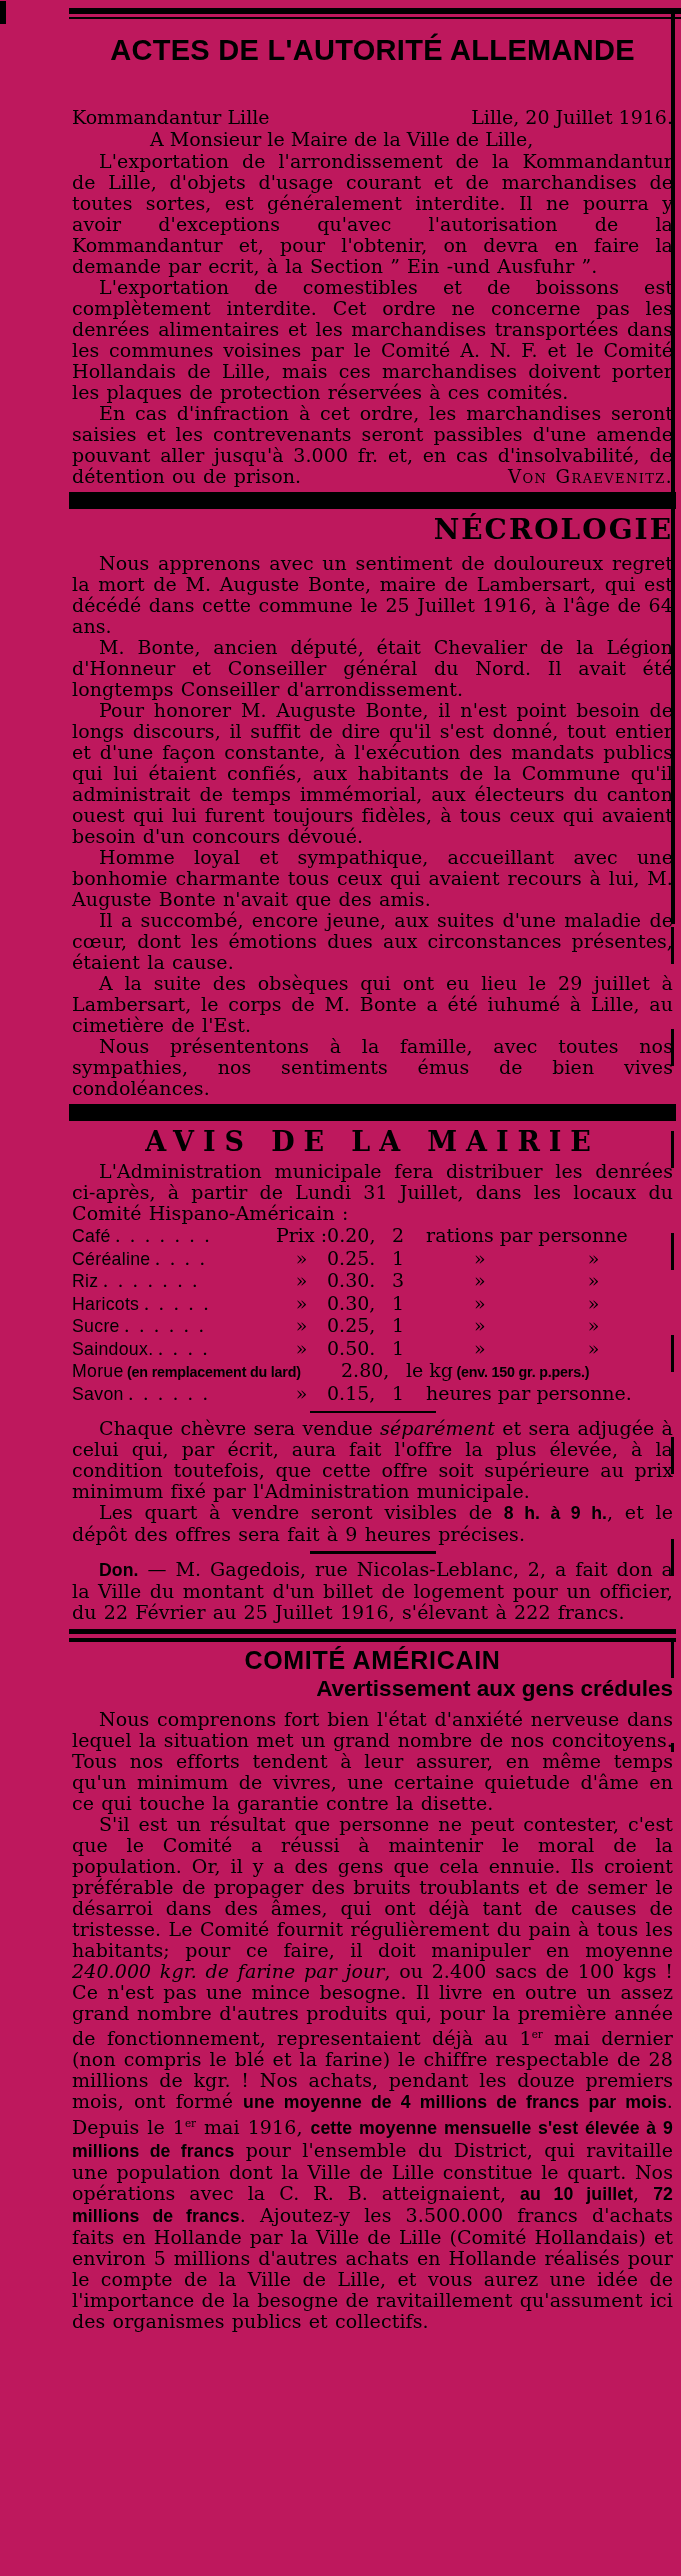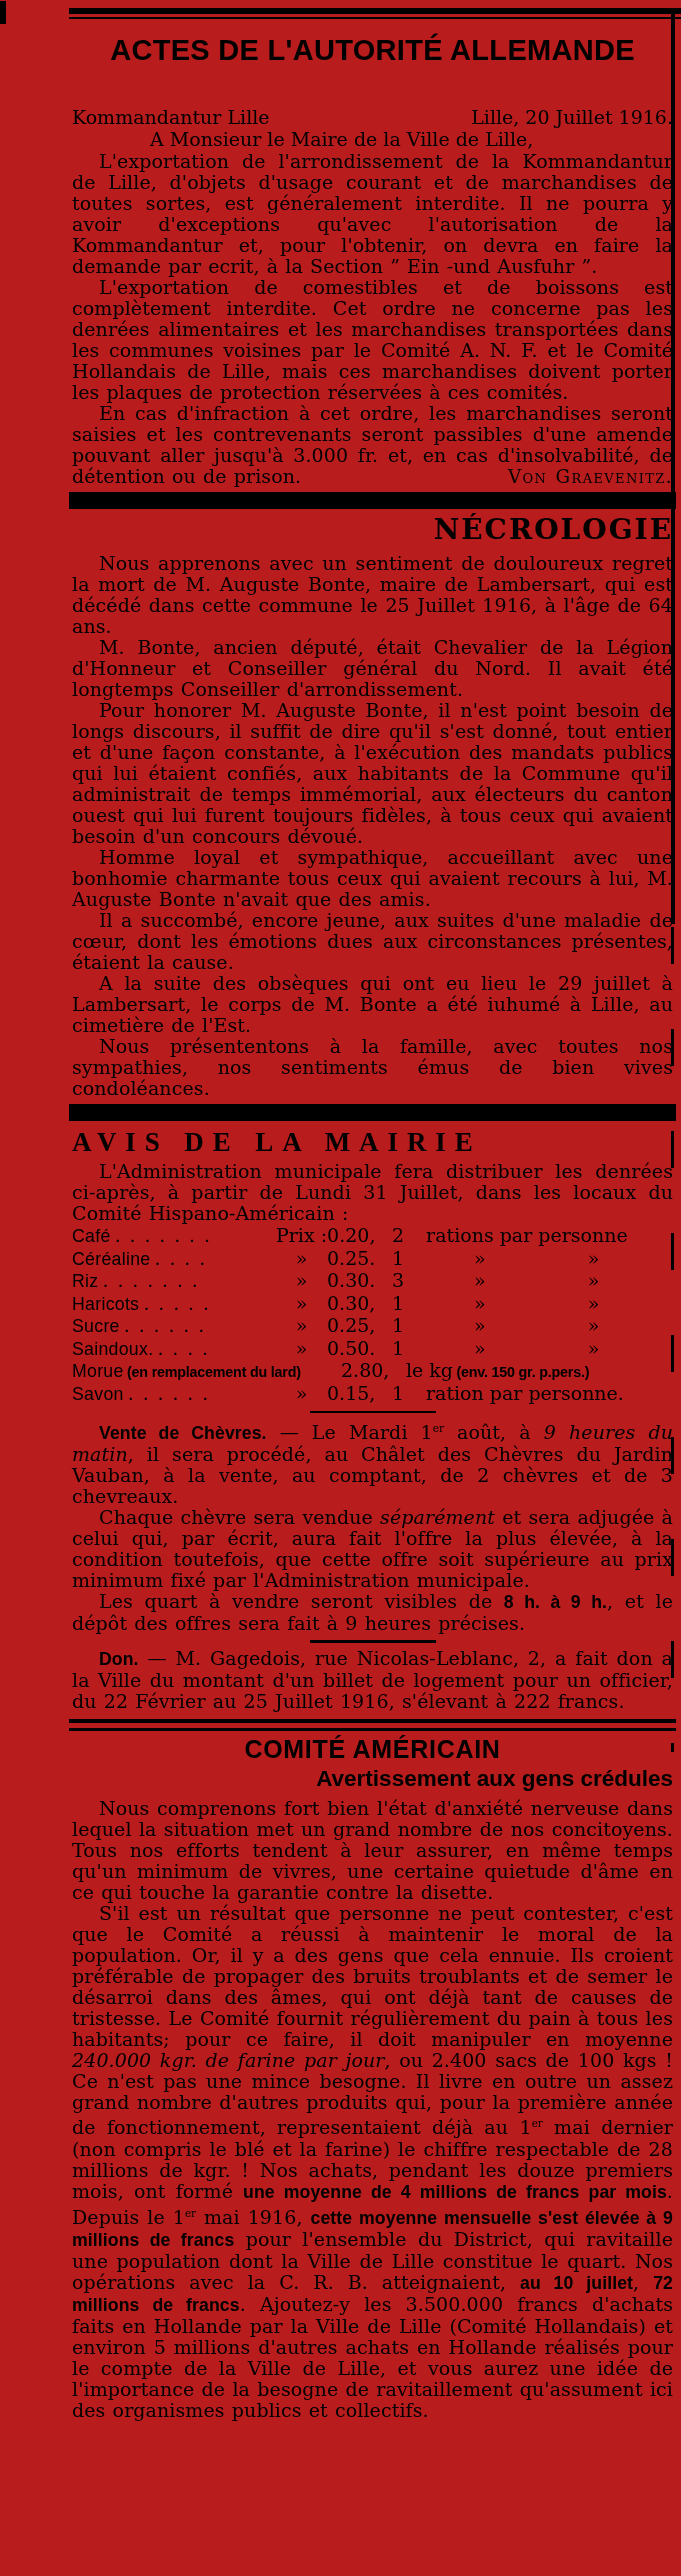--- a/index.html
+++ b/index.html
@@ -1,16 +1,16 @@
 <!DOCTYPE html>
 <html lang="fr" style="font-size:11px"><head>
 <meta charset="utf-8">
 <style>
   html,body{margin:0;padding:0;background:#fff;}
-  .page{position:relative;width:681px;height:2576px;background:#b91c1c;color:#000;
+  .page{position:relative;width:681px;height:2576px;background:#be185d;color:#000;
         font-family:"DejaVu Serif", serif;overflow:hidden;}
   .content{position:relative;margin-left:72px;width:601px;padding-top:8.2px;}
   
   .corner-mark{position:absolute;left:0;top:1.4px;width:6.1px;height:23px;background:#000;}
   .vline-solid{position:absolute;left:671px;top:11px;width:4.1px;height:913px;background:#000;}
   .vline-dash{position:absolute;left:671px;top:927px;width:2.7px;height:825px;
         background:repeating-linear-gradient(180deg,#000 0 37px,transparent 37px 102px);}
   .rule-top{margin-left:-3.4px;width:617px;}
   .rule-top .thick{height:6.1px;background:#000;}
   .rule-top .gap{height:2.7px;}
@@ -18,21 +18,21 @@
   .bar{height:17px;background:#000;margin:4.8px 0 6.8px -3.4px;width:607px;}
   .double-rule{margin:6.8px 0 4.1px -3.4px;width:607px;}
   .double-rule .l1{height:4.8px;background:#000;}
   .double-rule .g{height:4.1px;}
   .double-rule .l2{height:3.4px;background:#000;}
   .short-rule{width:126px;height:2.7px;background:#000;margin:6.1px auto 4.8px;}
   
   .actes-title{font-family:"Liberation Sans","DejaVu Sans",sans-serif;font-weight:700;
         font-size:29px;letter-spacing:0.3px;text-align:center;margin:16.4px 0 6.8px;line-height:1.05;}
   .nec-title{font-weight:700;font-size:28px;letter-spacing:2px;text-align:right;margin:4.1px 0 8.2px;line-height:1.05;}
-  .avis-title{font-weight:700;font-size:27px;letter-spacing:8.9px;margin:4.1px 0 5.5px;line-height:1.05;font-family:Liberation Serif, serif;}
+  .avis-title{font-weight:700;font-size:27px;letter-spacing:8.9px;text-align:center;margin:4.1px 0 5.5px;line-height:1.05;}
   .comite-title{font-family:"Liberation Sans","DejaVu Sans",sans-serif;font-weight:700;
         font-size:25px;letter-spacing:0.7px;text-align:center;margin:5.5px 0 0;line-height:1.1;}
   .comite-sub{font-family:"Liberation Sans","DejaVu Sans",sans-serif;font-weight:700;
         font-size:22.5px;text-align:right;margin:2.7px 0 6.8px;line-height:1.1;}
   
   .dateline{display:flex;justify-content:space-between;font-size:19px;line-height:22.5px;margin-top:40px;}
   .addressee{padding-left:78px;font-size:19px;line-height:22.5px;}
   .para{font-size:19px;line-height:21px;text-align:justify;text-indent:27px;margin:0;
         word-spacing:1px;letter-spacing:0.1px;}
   .seg-b{font-family:"Liberation Sans","DejaVu Sans",sans-serif;font-weight:700;font-size:.93em;}
@@ -191,26 +191,25 @@
           </span>
           <span class="trow">
             <span class="tname">
               <span class="tlabel">Savon</span>
               <span class="tleader">. . . . . .</span>
             </span>
             <span class="tprefix">»</span>
             <span class="tprice">0.15,</span>
             <span class="tqty">1</span>
             <span class="trest">
-              <span class="rest-text">ration par personne.</span>
+              <span class="rest-text">heures par personne.</span>
             </span>
           </span>
         </div>
       <div class="short-rule"></div>
-      <p class="para"><span class="seg-b">Vente de Chèvres.</span><span> — Le Mardi 1</span><span class="seg-sup">er</span><span> août, à </span><span class="seg-i">9 heures du matin</span><span>, il sera procédé, au Châlet des Chèvres du Jardin Vauban, à la vente, au comptant, de 2 chèvres et de 3 chevreaux.</span></p>
       <p class="para"><span>Chaque chèvre sera vendue </span><span class="seg-i">séparément</span><span> et sera adjugée à celui qui, par écrit, aura fait l'offre la plus élevée, à la condition toutefois, que cette offre soit supérieure au prix minimum fixé par l'Administration municipale.</span></p>
       <p class="para"><span>Les quart à vendre seront visibles de </span><span class="seg-b">8 h. à 9 h.</span><span>, et le dépôt des offres sera fait à 9 heures précises.</span></p>
       <div class="short-rule"></div>
       <p class="para"><span class="seg-b">Don.</span><span> — M. Gagedois, rue Nicolas-Leblanc, 2, a fait don a la Ville du montant d'un billet de logement pour un officier, du 22 Février au 25 Juillet 1916, s'élevant à 222 francs.</span></p>
     </div>
 
     <div class="double-rule">
       <div class="l1"></div>
         <div class="g"></div>
         <div class="l2"></div>

